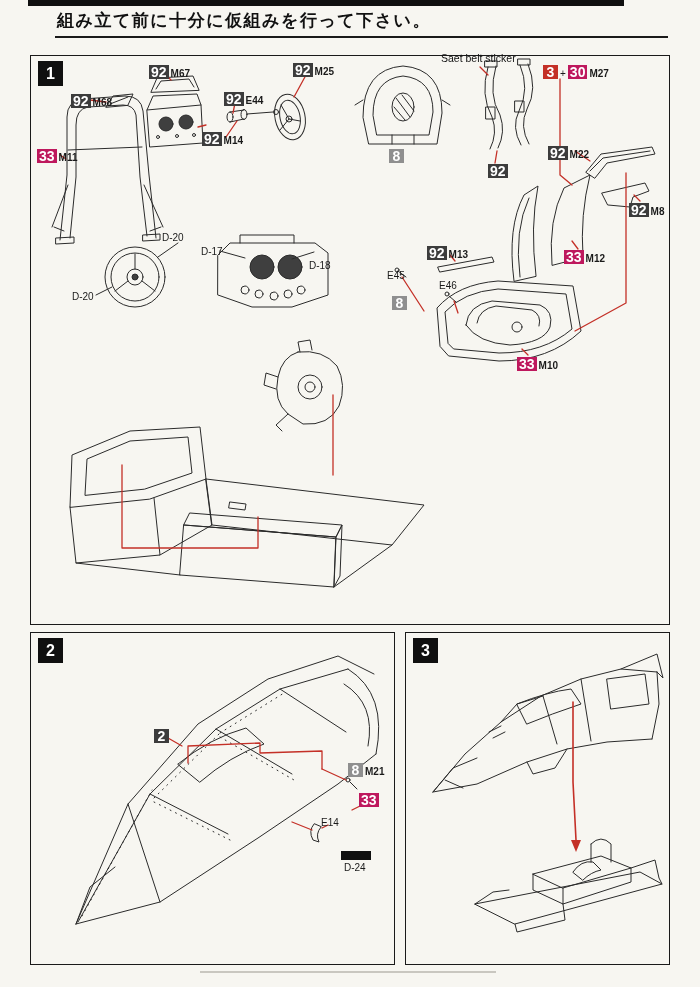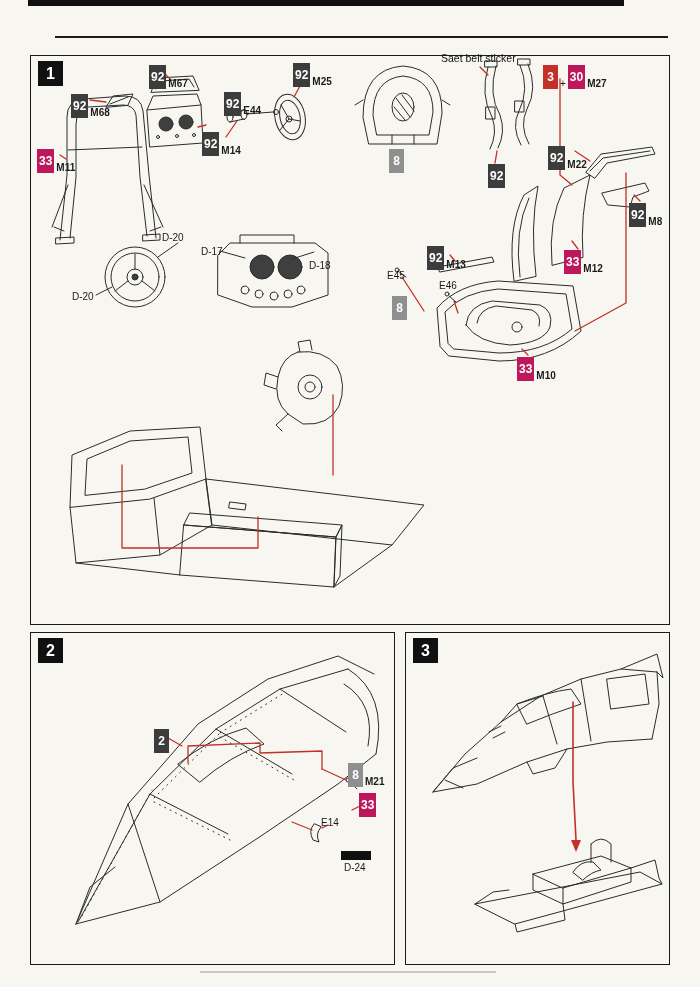--- a/index.html
+++ b/index.html
@@ -12,38 +12,39 @@
   .header-en{position:absolute;left:423px;top:15px;font-size:12.5px;color:#111}
   .header-rule{position:absolute;left:55px;top:36px;width:613px;height:2px;background:#1a1a1a}
   .panel{position:absolute;border:1.6px solid #1a1a1a;z-index:0}
   #panel1{left:30px;top:55px;width:640px;height:570px}
   #panel2{left:30px;top:632px;width:365px;height:333px}
   #panel3{left:405px;top:632px;width:265px;height:333px}
   .stepnum{position:absolute;width:25px;height:25px;background:#101010;color:#fff;
     font-size:16px;font-weight:bold;display:flex;align-items:center;justify-content:center;z-index:3}
   svg.draw{position:absolute;z-index:1}
   .plabel{position:absolute;display:flex;align-items:flex-end;gap:2px;white-space:nowrap;z-index:2}
-  .badge{display:inline-flex;align-items:center;justify-content:center;min-width:15px;height:24px;
-    padding:0 2px;font-size:12px;font-weight:bold;color:#fff;background:#3c3c3c;line-height:1}
+  .badge{display:inline-flex;align-items:center;justify-content:center;min-width:15px;height:14px;
+    padding:0 2px;font-size:14px;font-weight:bold;color:#fff;background:#3c3c3c;line-height:1}
   .badge.red{background:#c43027}
   .badge.gray{background:#8f8f8f}
   .badge.black{background:#be185d}
   .code{font-size:10px;font-weight:bold;color:#1a1a1a}
   .plain{font-size:10px;color:#1a1a1a}
   .note{font-size:10.5px;color:#111}
   .chip{position:absolute;width:30px;height:9px;background:#101010;z-index:2}
 </style>
 </head>
 <body>
 
 <div class="page">
 
   <div class="scan-top"></div>
   <div class="scan-bottom"></div>
 
+  <div class="header-jp">組み立て前に十分に仮組みを行って下さい。</div>
   <div class="header-rule"></div>
 
   <div class="panel" id="panel1"></div>
   <div class="panel" id="panel2"></div>
   <div class="panel" id="panel3"></div>
 
   <div class="stepnum" style="left:38px;top:61px">1</div>
   <div class="stepnum" style="left:38px;top:638px">2</div>
   <div class="stepnum" style="left:413px;top:638px">3</div>
 

